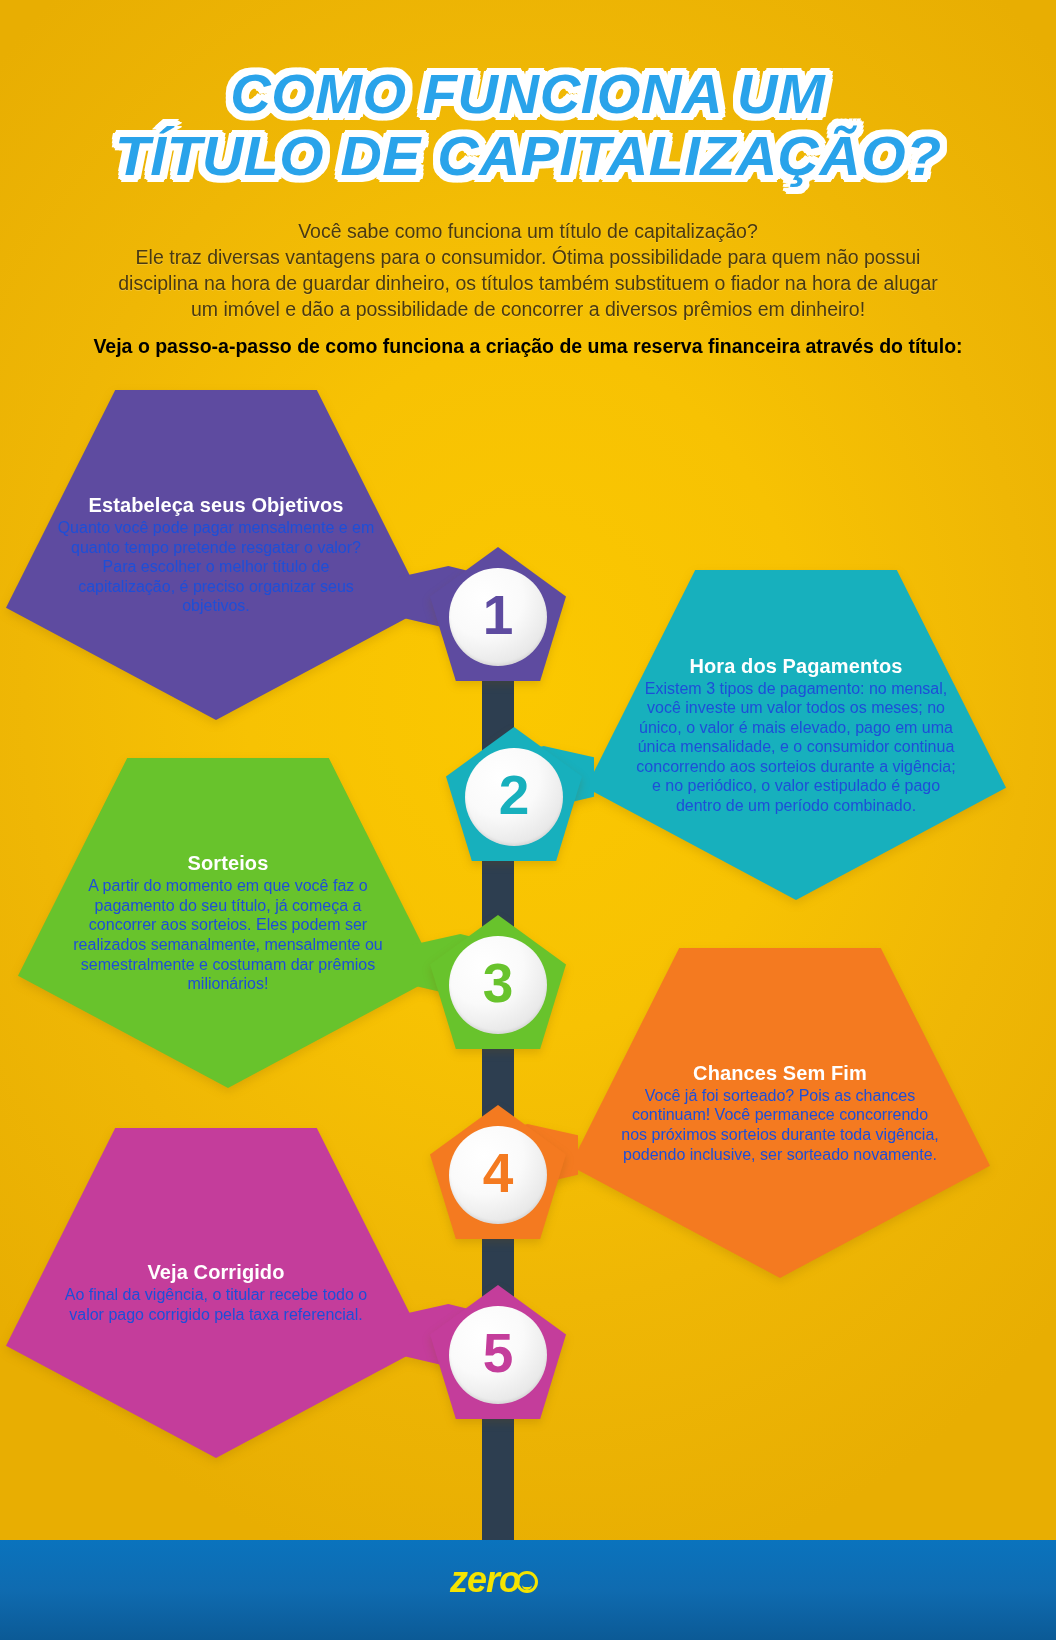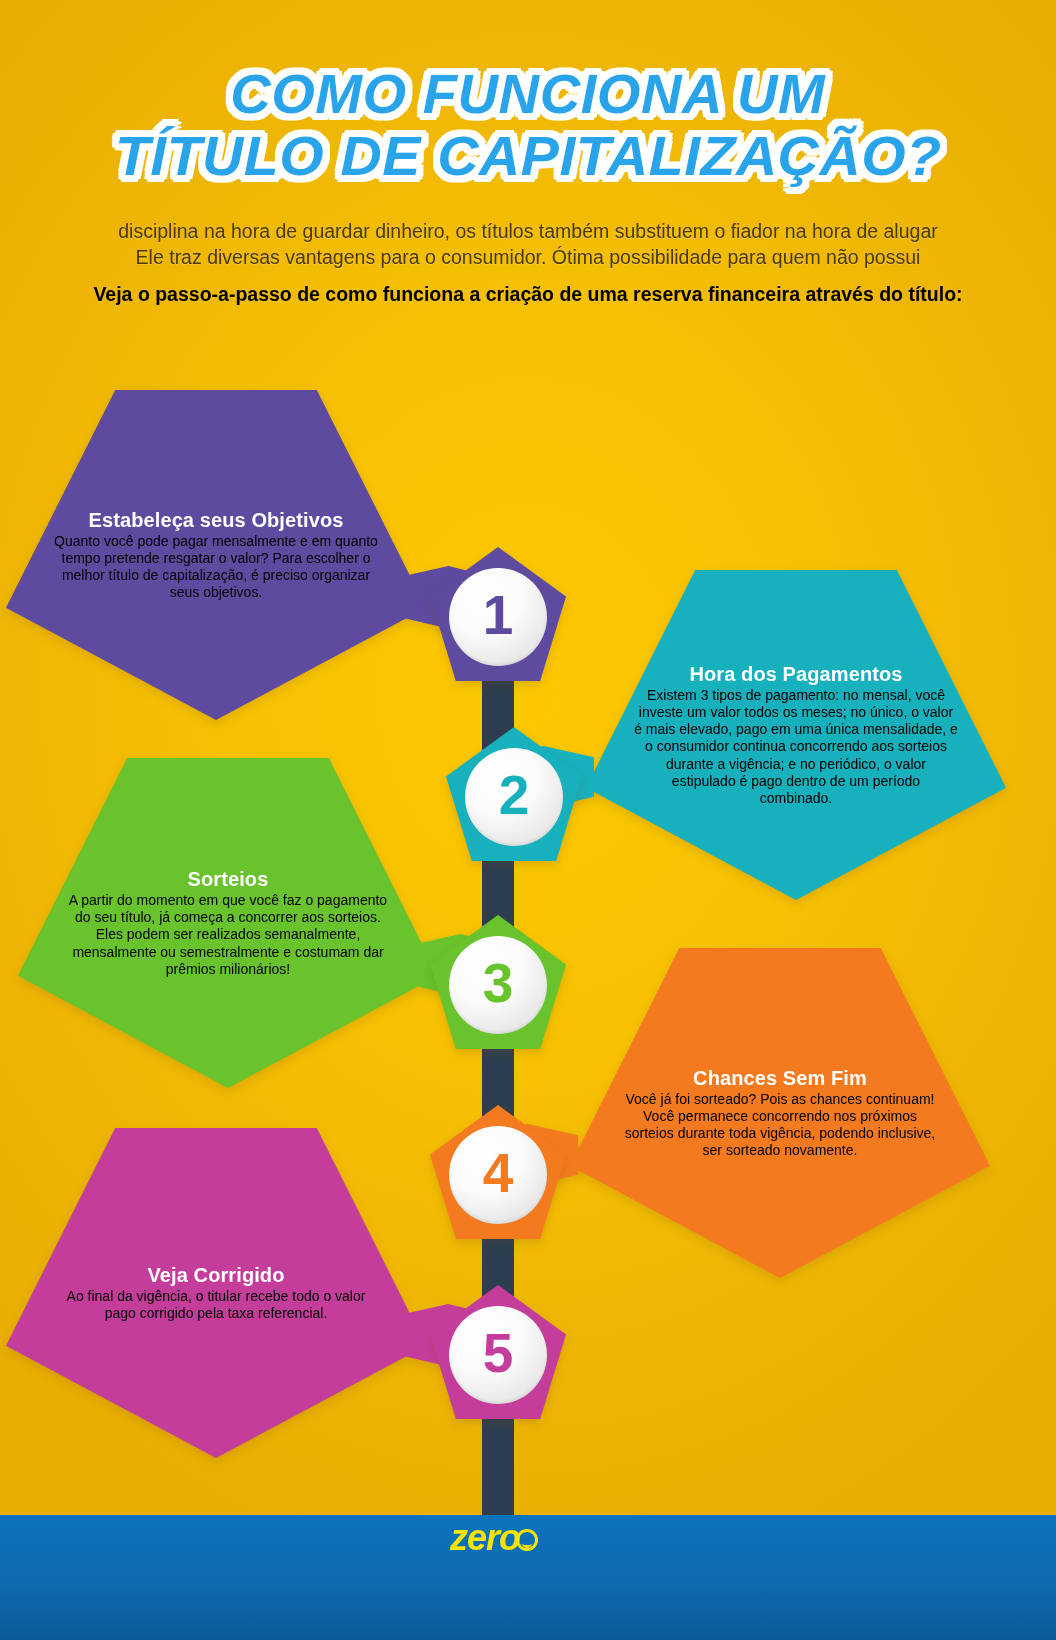--- a/index.html
+++ b/index.html
@@ -84,21 +84,21 @@
     position:absolute; inset:0;
     display:flex; flex-direction:column; justify-content:center; 
     padding:0 48px;
     text-align:center;
   }
   .card-title{
     color:#fff; font-weight:bold; font-size:20px; letter-spacing:.1px;
     margin-bottom:1px;
   }
   .card-text{
-    color:#000000; font-size:14px; line-height:1.22;
+    color:#1d4ed8; font-size:16px; line-height:1.22;
   }
 
   
   .nub{
     position:absolute; top:176px; width:120px; height:62px; z-index:2;
   }
   .nub.right{ left:392px; clip-path:polygon(0% 18%, 42% 0%, 100% 28%, 100% 78%, 40% 100%, 0% 82%); }
   .nub.left { left:-112px; clip-path:polygon(100% 18%, 58% 0%, 0% 28%, 0% 78%, 60% 100%, 100% 82%); }
 
   
@@ -118,23 +118,23 @@
     box-shadow:inset 0 -2px 3px rgba(0,0,0,.07);
     display:flex; align-items:center; justify-content:center;
   }
   .disc span{
     font-size:55px; font-weight:bold; line-height:1; font-style:normal;
     margin-top:-2px;
   }
 
   
   #footer{
-    position:absolute; left:0; bottom:0; width:1056px; height:125px;
+    position:absolute; left:0; bottom:0; width:1056px; height:100px;
     background:linear-gradient(180deg,#0a73bd 0%, #0f6bb0 50%, #0b5a96 100%);
-    display:flex; justify-content:center;
+    display:flex; align-items:center; justify-content:center;
     z-index:4;
   }
   .logo{ position:relative; width:220px; height:66px; }
   .logo-zero{
     position:absolute; left:32px; top:2px;
     font-size:36px; font-weight:bold; font-style:italic; color:#f5e400;
     letter-spacing:-1px;
   }
   .logo-perr{
     position:absolute; left:78px; top:24px;
@@ -154,22 +154,24 @@
 <body>
 
 <div id="bg"></div>
 
 <div id="header">
   <div class="title-wrap">
     <div class="title-line">COMO FUNCIONA UM</div><br>
     <div class="title-line l2">TÍTULO DE CAPITALIZAÇÃO?</div>
   </div>
   <div class="intro">
+    <p>Você sabe como funciona um título de capitalização?</p>
+    <p>Ele traz diversas vantagens para o consumidor. Ótima possibilidade para quem não possui</p>
     <p>disciplina na hora de guardar dinheiro, os títulos também substituem o fiador na hora de alugar</p>
-    <p>Ele traz diversas vantagens para o consumidor. Ótima possibilidade para quem não possui</p>
+    <p>um imóvel e dão a possibilidade de concorrer a diversos prêmios em dinheiro!</p>
   </div>
   <div class="intro-bold">Veja o passo-a-passo de como funciona a criação de uma reserva financeira através do título:</div>
 </div>
 
 <div id="spine"></div>
 
 <div id="steps-root">
     <div class="step" style="left: 0px; top: 0px; width: 1056px; height: 1px;">
       <div class="card" style="left: 6px; top: 390px;">
         <div class="poly" style="background: rgb(94, 75, 160);"></div>

